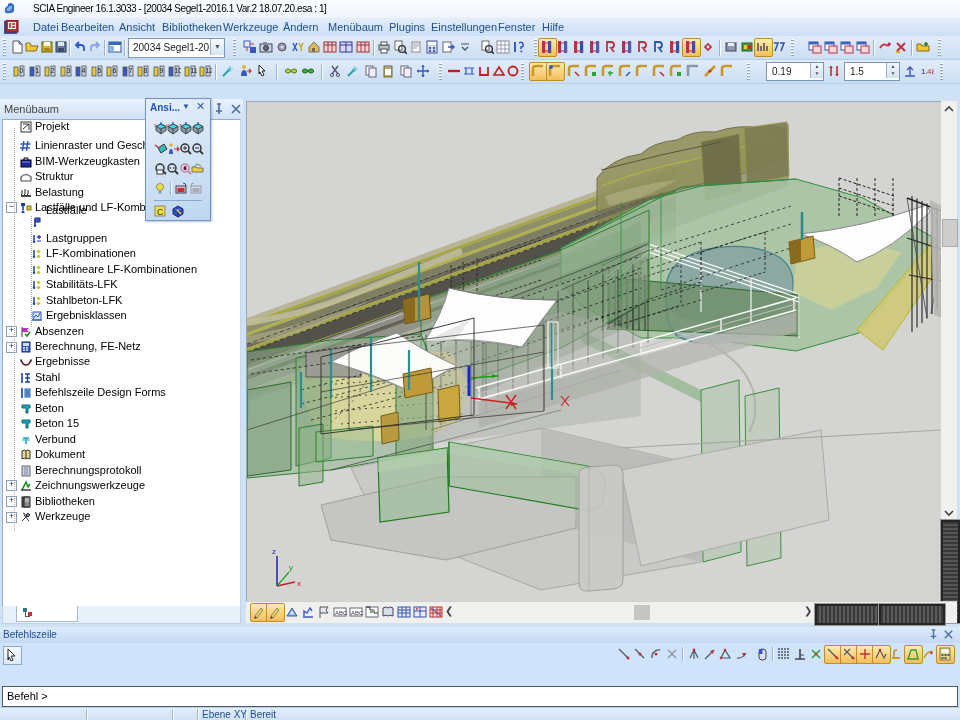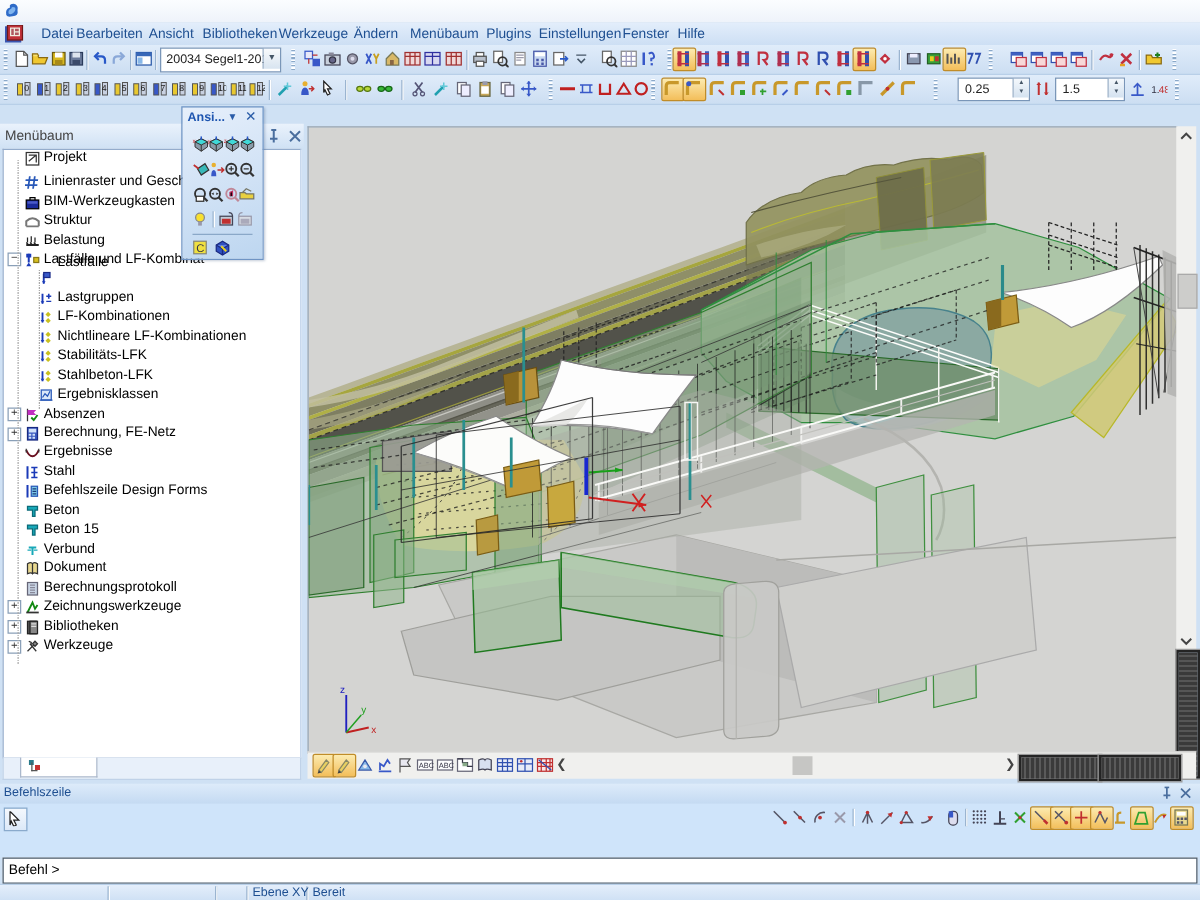--- a/index.html
+++ b/index.html
@@ -12,20 +12,21 @@
 .ti{position:absolute;font-size:11px;color:#000;white-space:nowrap;}
 .tic{position:absolute;width:12px;height:12px;}
 .exp{position:absolute;width:9px;height:9px;background:#fff;border:1px solid #8aa0b8;font-size:9px;line-height:7px;text-align:center;color:#333;}
 </style></head>
 <body>
 <div class="a" style="left:0;top:0;width:960px;height:18px;background:linear-gradient(#fbfdff,#eef3fa);border-bottom:1px solid #d8e2ee;">
  <svg class="a" style="left:3px;top:2px" width="13" height="13" viewBox="0 0 13 13">
       <path d="M2 10 Q1 5 5 4 Q4 1 8 1 Q12 2 11 6 Q12 11 7 11 Q3 12 2 10Z" fill="#2e6bc8"></path>
       <path d="M4 9 Q3 6 6 5 Q6 3 9 4 Q10 6 8 8 Q6 10 4 9Z" fill="#7fb4ef"></path>
     </svg>
+ <span class="a" style="left:33px;top:3px;font-size:10px;letter-spacing:-0.42px;color:#000;">SCIA Engineer 16.1.3033 - [20034 Segel1-2016.1 Var.2 18.07.20.esa : 1]</span>
 </div>
 <div class="a" style="left:0;top:18px;width:960px;height:18px;background:linear-gradient(#e3eefb,#cddff4);">
  <svg class="a" style="left:4px;top:2px" width="15" height="15" viewBox="0 0 15 15">
       <rect x="0" y="1" width="13" height="13" fill="#3a55b0"></rect>
       <rect x="2" y="0" width="12" height="12" fill="#c03038" stroke="#701818" stroke-width="1"></rect>
       <rect x="4" y="2" width="8" height="7" fill="#f0ece0"></rect>
       <path d="M5 3h2v5h-2zM8 3h3v2h-3zM8 6h3v2h-3z" fill="#b05860"></path>
     </svg>
  <span class="mi" style="left:33px">Datei</span>
  <span class="mi" style="left:61px">Bearbeiten</span>
@@ -435,21 +436,21 @@
     </svg>
     <svg class="ic" style="left:703px;top:4px" width="14" height="14" viewBox="0 0 14 14">
       <path d="M2 12L12 2" fill="none" stroke="#c8982a" stroke-width="2.6"></path>
       <circle cx="7" cy="7" r="1.6" fill="#c03030"></circle>
     </svg>
     <svg class="ic" style="left:720px;top:4px" width="14" height="14" viewBox="0 0 14 14">
       <path d="M2 12V5q0-3 3-3h7" fill="none" stroke="#c8982a" stroke-width="2.6"></path>
     </svg>
     <div class="grip" style="left:747px;top:3px;height:17px"></div>
     <div class="a" style="left:766px;top:2px;width:56px;height:17px;background:#fff;border:1px solid #7a96b8;">
-      <span class="a" style="left:5px;top:3px;font-size:10px;color:#222;">0.25</span>
+      <span class="a" style="left:5px;top:3px;font-size:10px;color:#222;">0.19</span>
       <div class="a" style="left:43px;top:0;width:12px;height:15px;background:linear-gradient(#f4f8fc,#d4e2f0);border-left:1px solid #9ab0c8;font-size:5px;color:#456;text-align:center;line-height:7px;">▲<br>▼</div>
     </div>
     <svg class="ic" style="left:827px;top:4px" width="14" height="14" viewBox="0 0 14 14">
       <path d="M4 2v10M10 2v10" stroke="#c03030" stroke-width="1.6"></path>
       <path d="M4 2l-2 2h4zM10 12l-2-2h4z" fill="#c03030"></path>
     </svg>
     <div class="a" style="left:844px;top:2px;width:54px;height:17px;background:#fff;border:1px solid #7a96b8;">
       <span class="a" style="left:5px;top:3px;font-size:10px;color:#222;">1.5</span>
       <div class="a" style="left:41px;top:0;width:12px;height:15px;background:linear-gradient(#f4f8fc,#d4e2f0);border-left:1px solid #9ab0c8;font-size:5px;color:#456;text-align:center;line-height:7px;">▲<br>▼</div>
     </div>
@@ -930,21 +931,21 @@
         <path d="M1 5h12M1 8h12M4 2v10M8 2v10M11 2v10" stroke="#c03030"></path>
         <path d="M2 3l10 8" stroke="#3050b0"></path>
       </svg>
       <span class="a" style="left:199px;top:3px;font-size:10px;color:#444;">❮</span>
       <div class="a" style="left:388px;top:3px;width:16px;height:15px;background:#c6c6c4;"></div>
       <span class="a" style="left:558px;top:3px;font-size:10px;color:#444;">❯</span>
       <div class="a" style="left:569px;top:2px;width:62px;height:17px;background:repeating-linear-gradient(90deg,#3a3a3a 0 2px,#5a5a5a 2px 4px);border:2px solid #242424;outline:1px solid #999;"></div>
       <div class="a" style="left:633px;top:2px;width:62px;height:17px;background:repeating-linear-gradient(90deg,#3a3a3a 0 2px,#5a5a5a 2px 4px);border:2px solid #242424;outline:1px solid #999;"></div>
     </div>
 </div>
-<div class="a" style="left:145px;top:85px;width:64px;height:121px;background:linear-gradient(160deg,#e6effb,#bdd6f0);border:1px solid #6f94c4;box-shadow:1px 1px 2px rgba(60,90,130,.35);">
+<div class="a" style="left:145px;top:98px;width:64px;height:121px;background:linear-gradient(160deg,#e6effb,#bdd6f0);border:1px solid #6f94c4;box-shadow:1px 1px 2px rgba(60,90,130,.35);">
  <span class="a" style="left:4px;top:3px;font-size:10px;font-weight:bold;color:#1e55b0;">Ansi...</span>
  <span class="a" style="left:36px;top:3px;font-size:8px;color:#2a5ca8;">▼</span>
  <span class="a" style="left:50px;top:1px;font-size:11px;color:#2a5ca8;">✕</span>
  <div class="a" style="left:0;top:18px;width:64px;height:103px;">
       <svg class="ic" style="left:8px;top:5px" width="12" height="12" viewBox="0 0 14 14">
         <path d="M7 2l5 2.5v4L7 12 2 8.5v-4z" fill="#8a9aa8" stroke="#333" stroke-width="0.8"></path>
         <path d="M2 4.5L7 7l5-2.5L7 2z" fill="#40d8d8" stroke="#333" stroke-width="0.8"></path>
         <path d="M7 7v5" stroke="#333" stroke-width="0.8"></path>
         <path d="M7 0v3" stroke="#2858c8" stroke-width="1.2"></path>
         <text x="0" y="5" font-size="5" fill="#c03030">x</text>

